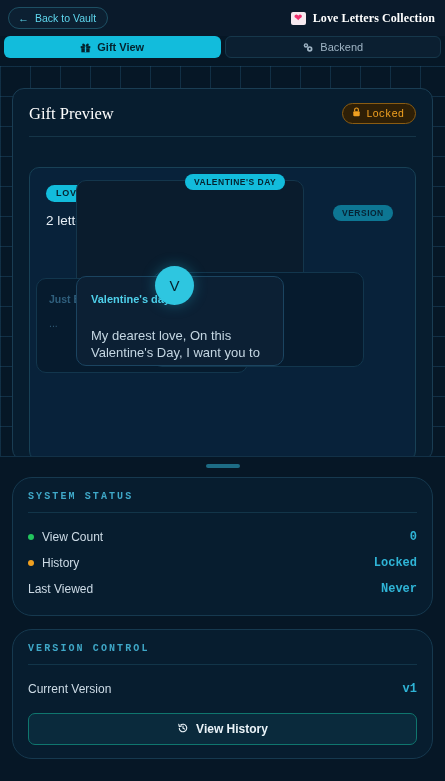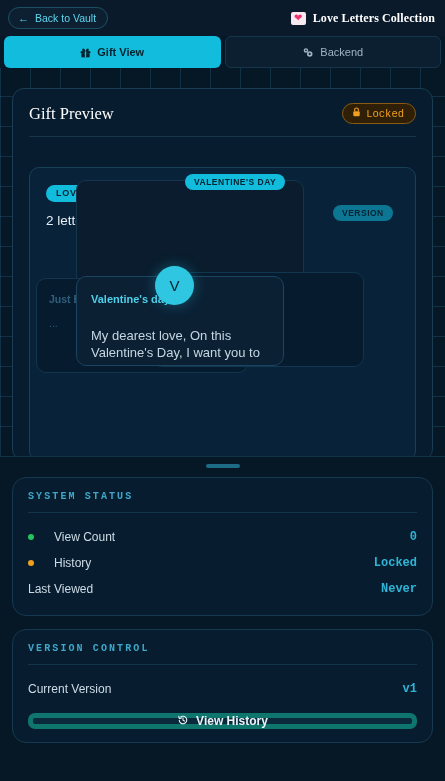--- a/index.html
+++ b/index.html
@@ -62,21 +62,21 @@
     font-family: "Liberation Serif", serif;
     font-weight: bold;
     font-size: 12px;
     color: #ffffff;
     letter-spacing: .1px;
     white-space: nowrap;
   }
 
   
   .tabs {
-    height: 32px;
+    height: 22px;
     display: flex;
     gap: 4px;
     padding: 0 4px;
     background: #061726;
     position: relative;
     z-index: 20;
   }
   .tab {
     flex: 1;
     display: flex;
@@ -293,21 +293,21 @@
   .handle {
     width: 34px; height: 4px;
     border-radius: 3px;
     background: #1d6c85;
     margin: 7px auto 9px auto;
     cursor: grab;
   }
 
   .panel {
     border: 1px solid #16394f;
-    border-radius: 14px;
+    border-radius: 20px;
     background: #071d2f;
     padding: 13px 15px;
     margin-bottom: 13px;
   }
 
   .panel-title {
     font-family: "Liberation Mono", monospace;
     font-size: 10px;
     letter-spacing: 2.1px;
     color: #3fa8c8;
@@ -317,37 +317,37 @@
     border-bottom: 1px solid #123549;
     margin: 10px 0 11px 0;
   }
 
   .row {
     display: flex;
     align-items: center;
     justify-content: space-between;
     height: 26px;
   }
-  .row-left { display: flex; align-items: center; gap: 20px; }
+  .row-left { display: flex; align-items: center; gap: 8px; }
   .row-label { font-size: 12px; color: #cddbe6; }
   .dot { width: 6px; height: 6px; border-radius: 50%; display: inline-block; }
   .dot.green { background: #22c55e; }
   .dot.amber { background: #f0a020; }
   .row-val {
     font-family: "Liberation Mono", monospace;
     font-size: 12px;
     color: #2fb4d6;
     font-weight: bold;
   }
 
   .history-btn {
     width: 100%;
     margin-top: 11px;
-    height: 16px;
-    border: 5px solid #0f766e;
+    height: 32px;
+    border: 1px solid #0f766e;
     border-radius: 7px;
     background: #0a2a3c;
     color: #eaf3f8;
     font-size: 12px;
     font-weight: bold;
     display: flex;
     align-items: center;
     justify-content: center;
     gap: 7px;
     cursor: pointer;

